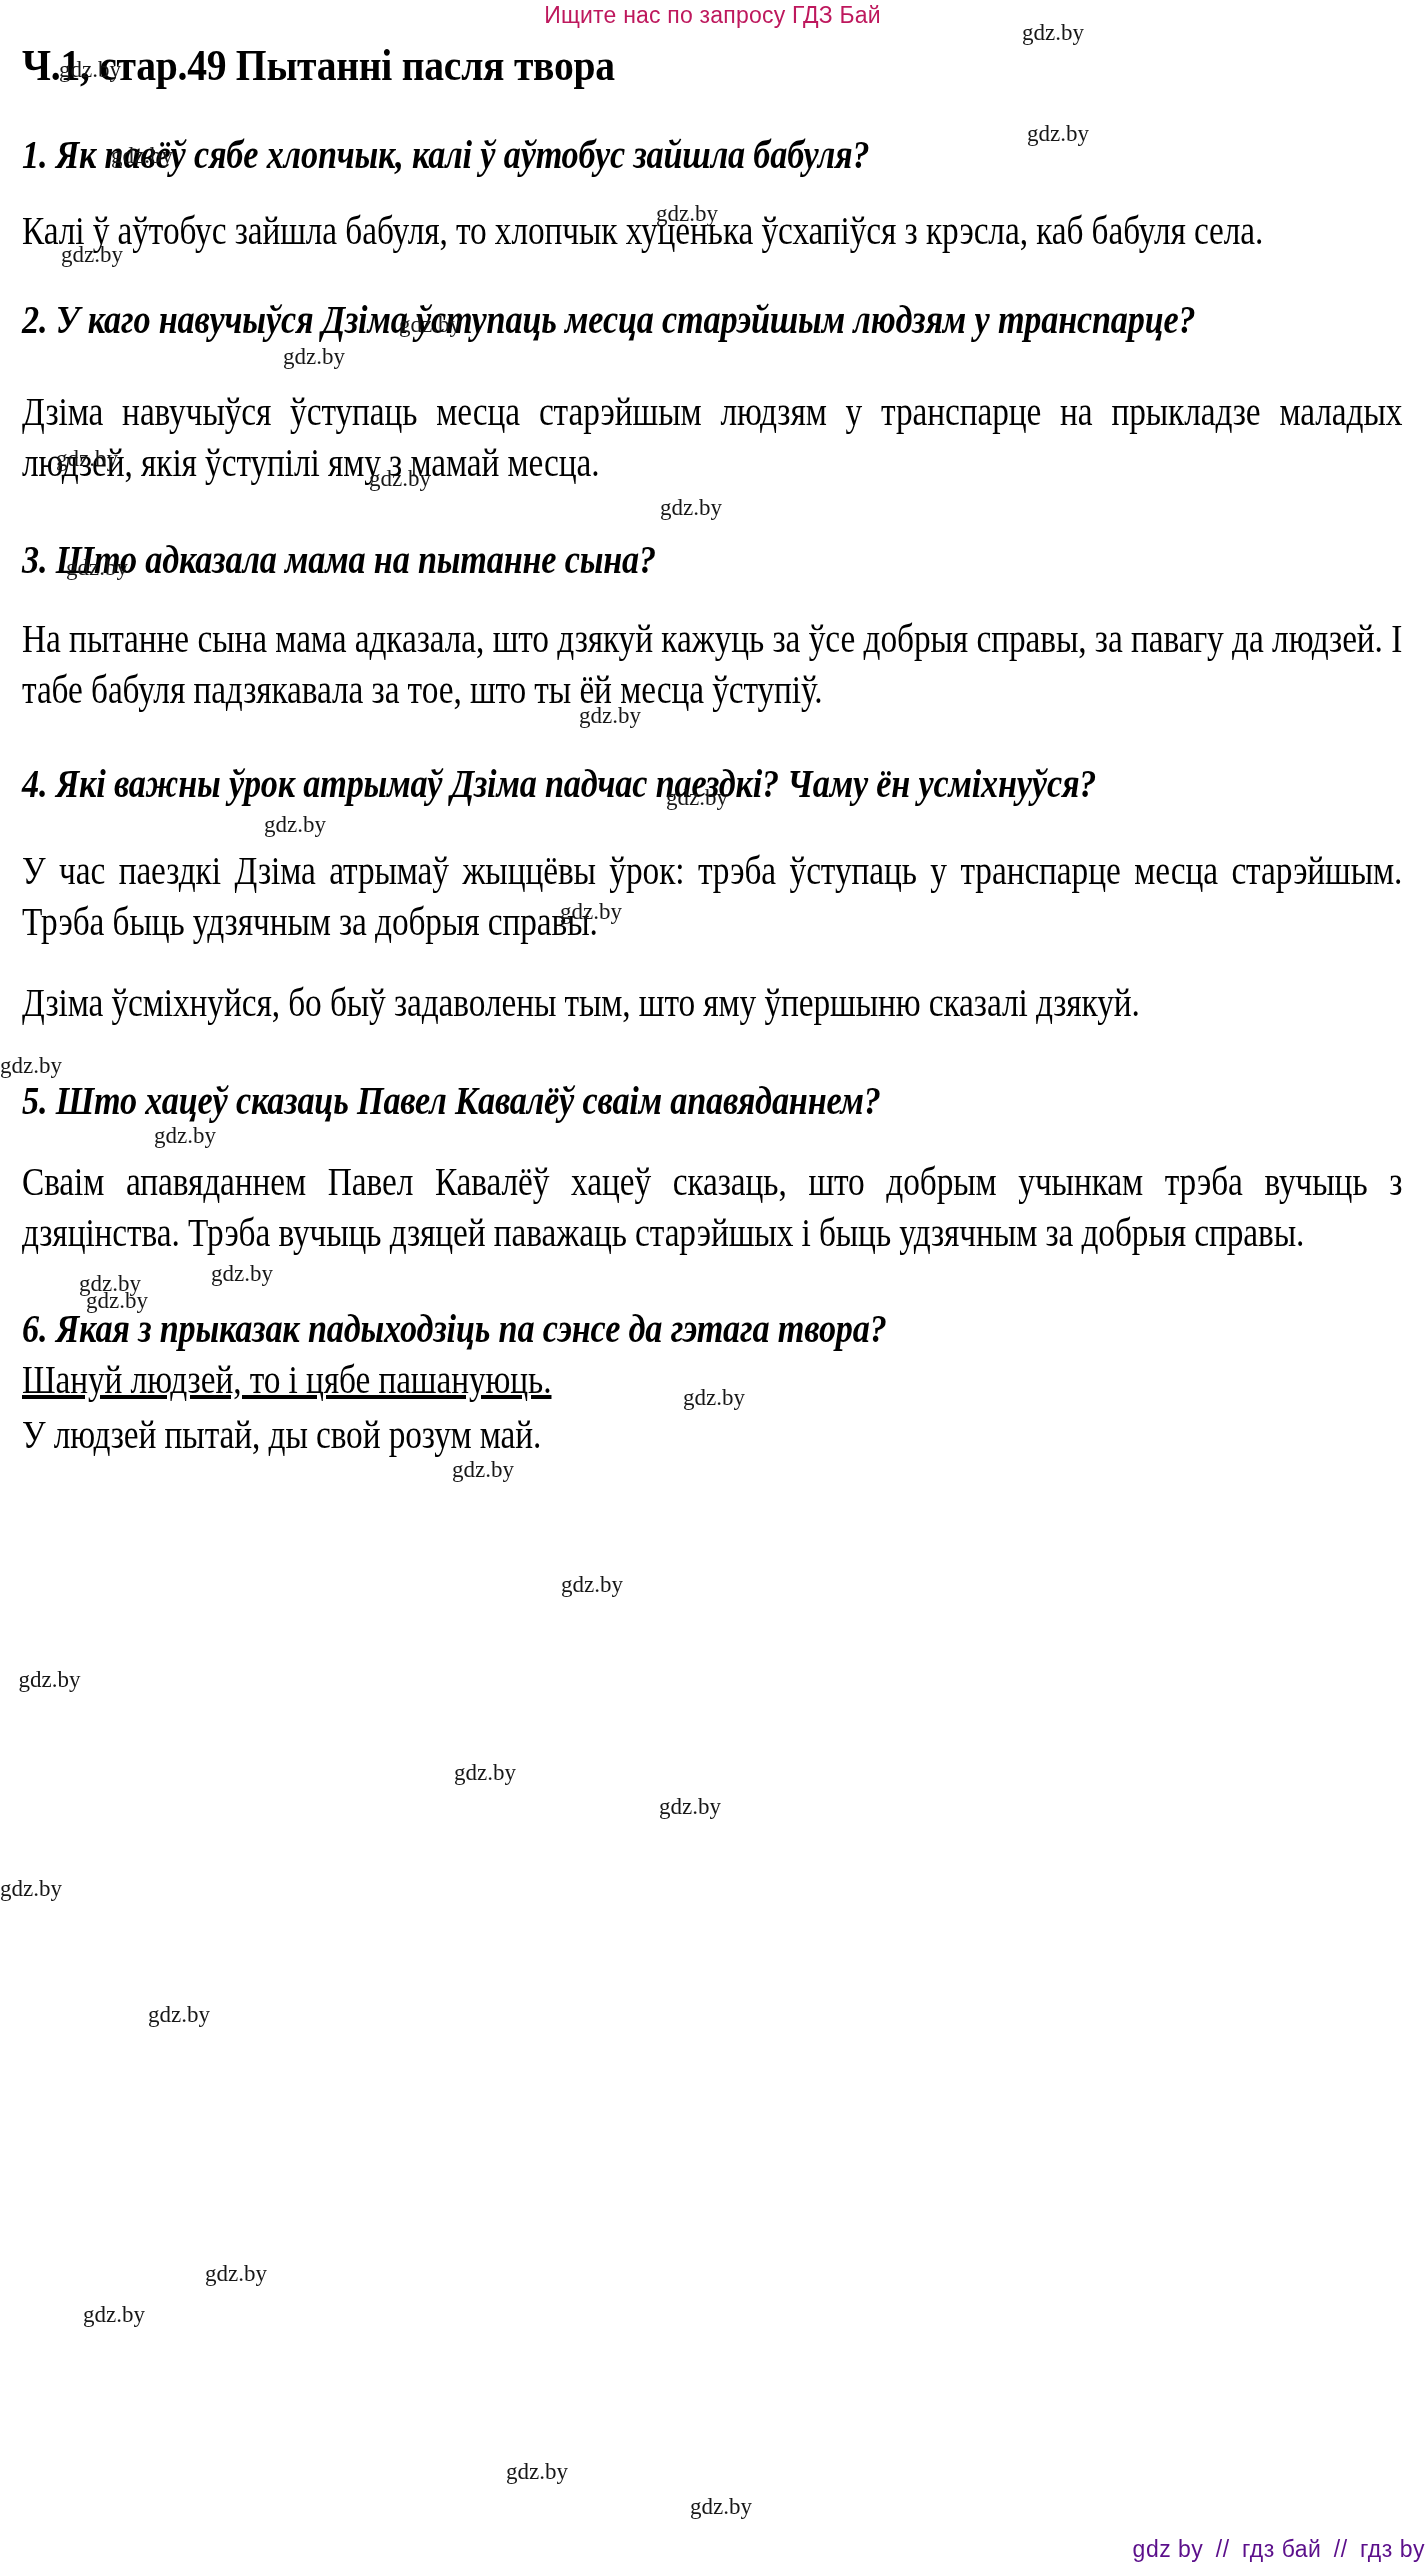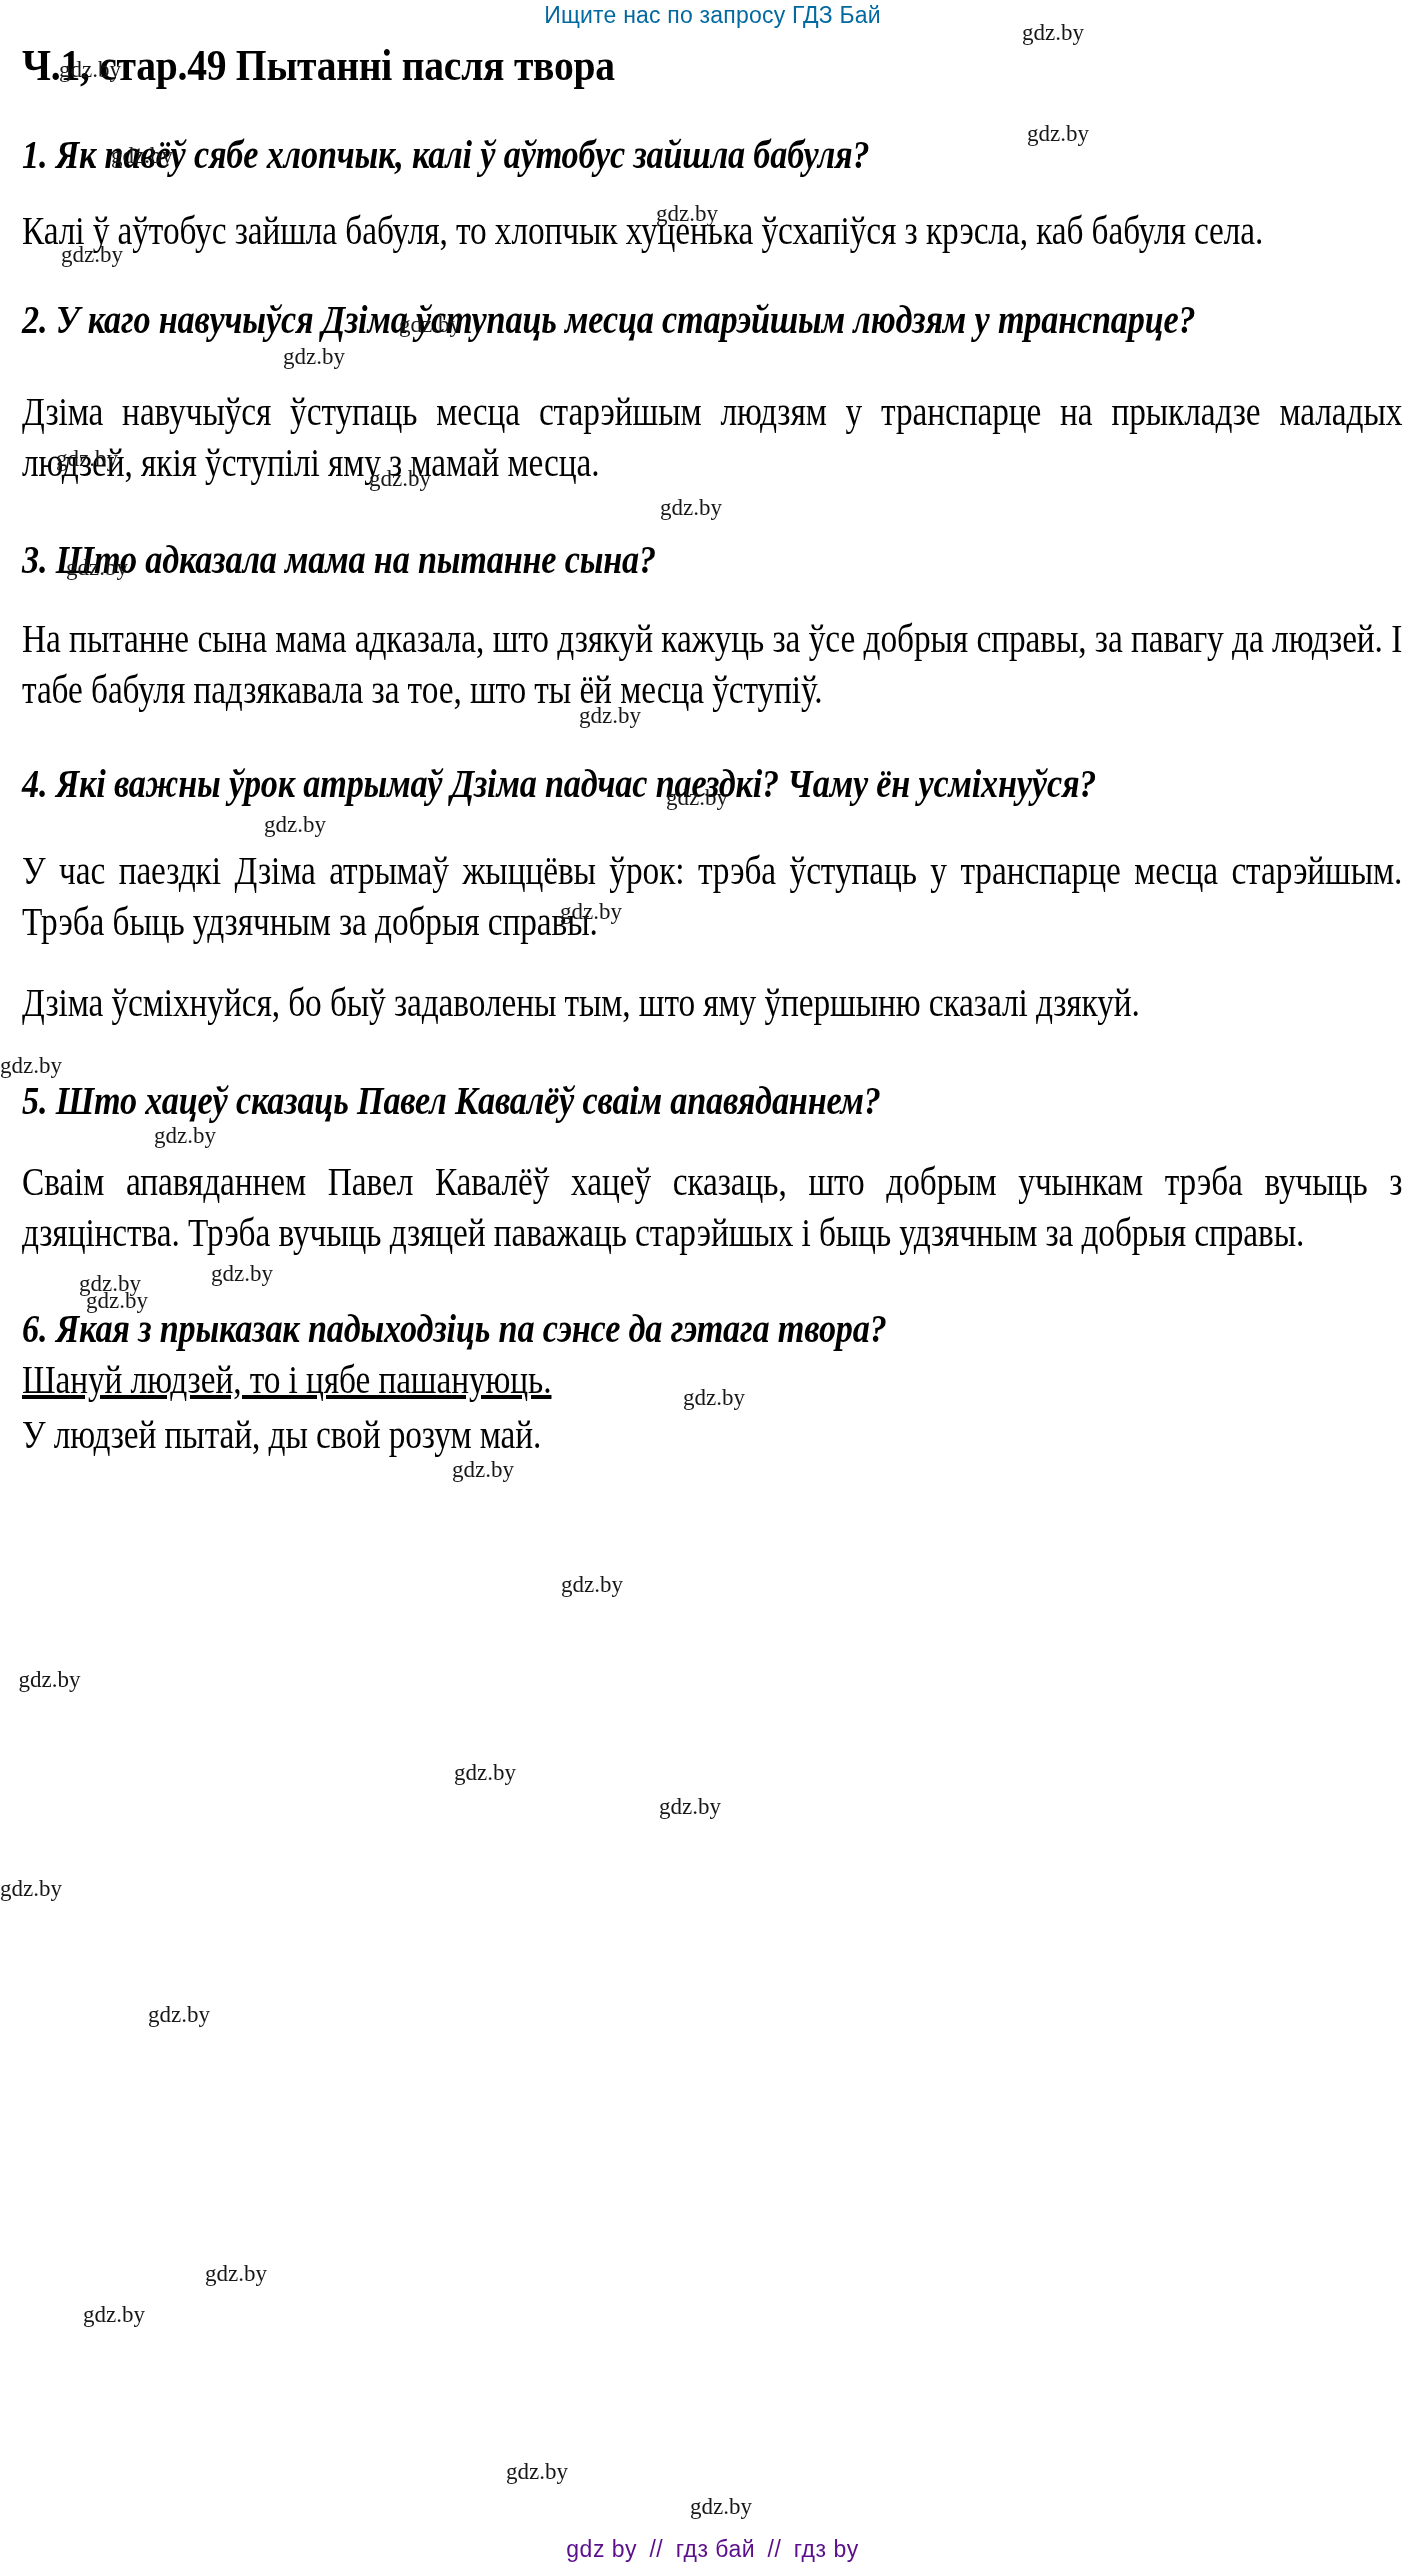--- a/index.html
+++ b/index.html
@@ -114,35 +114,35 @@
     pointer-events: none;
     user-select: none;
   }
 
   
   .footer-links {
     position: absolute;
     left: 0;
     top: 2536px;
     width: 1425px;
-    text-align: center;
+    text-align: right;
     font-family: "Liberation Sans", "DejaVu Sans", sans-serif;
     font-size: 23px;
     color: #5b0f8b;
     letter-spacing: 0.5px;
     white-space: nowrap;
   }
   .footer-links .sep { padding: 0 5.5px; }
 </style>
 </head>
 <body>
 
 <div id="page">
 
-  <div class="promo-banner" style="color: #0369a1;">Ищите нас по запросу ГДЗ Бай</div>
+  <div class="promo-banner" style="color: #be185d;">Ищите нас по запросу ГДЗ Бай</div>
 
   <div class="content">
 
     <h1 class="page-title">Ч.1, стар.49 Пытанні пасля твора</h1>
 
     <p class="question blk-q1">1. Як павёў сябе хлопчык, калі ў аўтобус зайшла бабуля?</p>
     <p class="answer blk-a1 last-line-left">Калі ў аўтобус зайшла бабуля, то хлопчык хуценька ўсхапіўся з крэсла, каб бабуля села.</p>
 
     <p class="question blk-q2">2. У каго навучыўся Дзіма ўступаць месца старэйшым людзям у транспарце?</p>
     <p class="answer blk-a2 last-line-left">Дзіма навучыўся ўступаць месца старэйшым людзям у транспарце на прыкладзе маладых людзей, якія ўступілі яму з мамай месца.</p>

